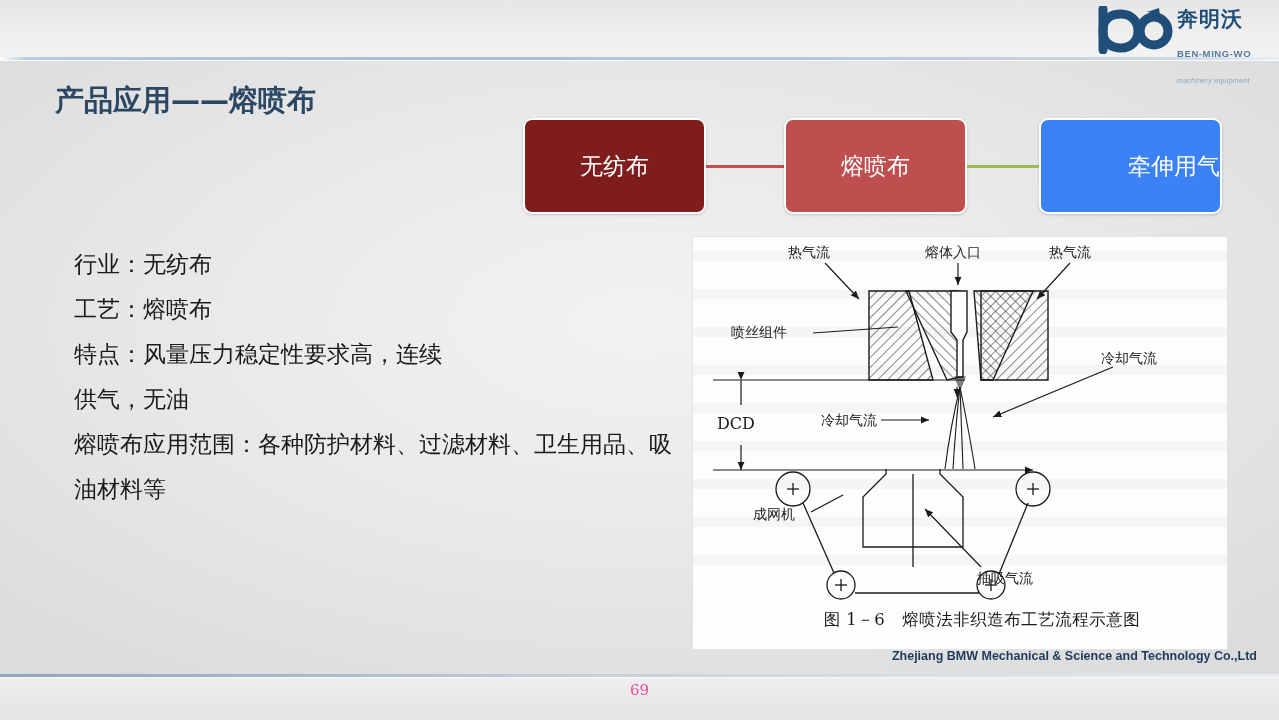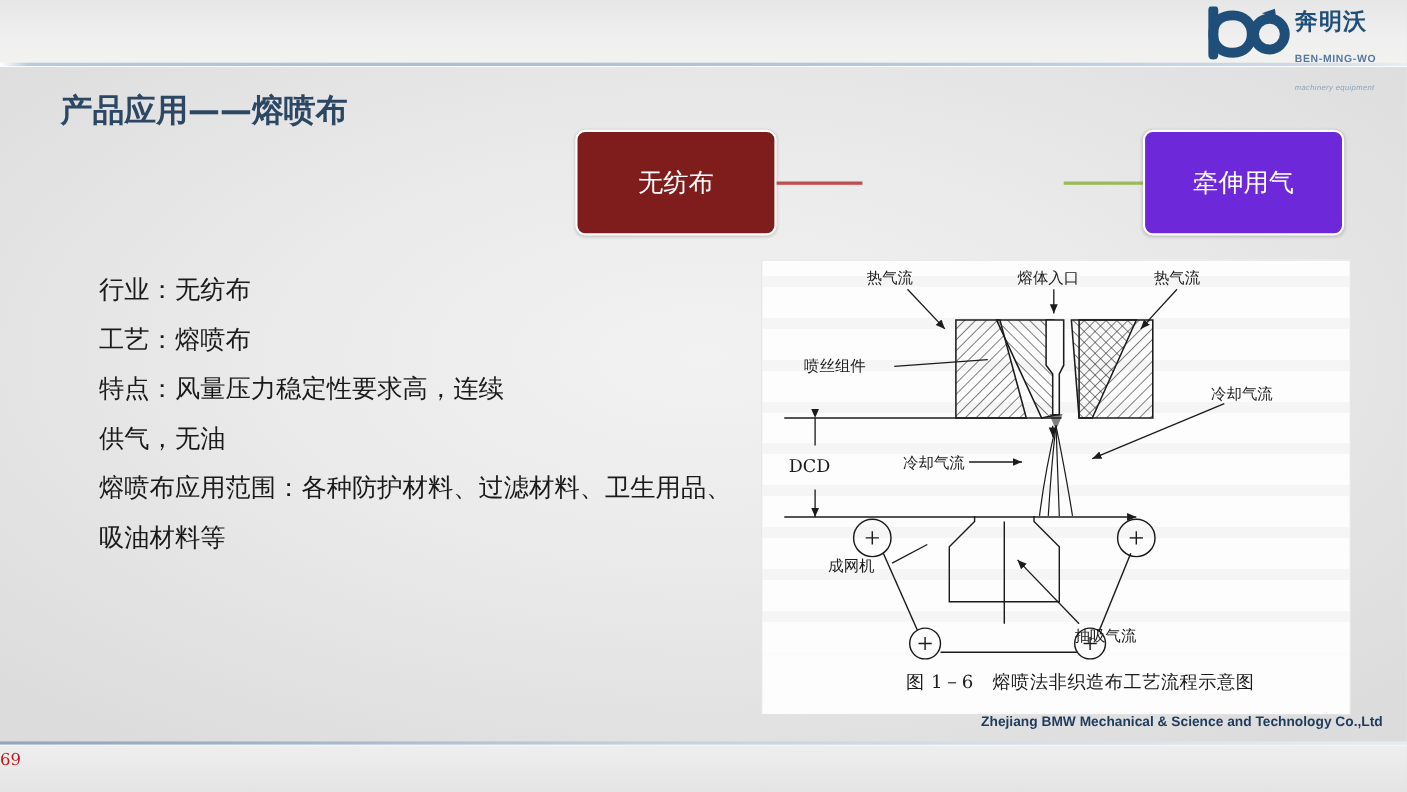--- a/index.html
+++ b/index.html
@@ -78,21 +78,21 @@
   }
   .flow-line.l1{ left:183px; width:78px; background:#bf4f4f; }
   .flow-line.l2{ left:444px; width:72px; background:#9bbb59; }
 
   
   .body-text{
     position:absolute; left:74px; top:242px; width:600px;
     font-size:23px; line-height:45px; color:#1a1a1a;
     font-family:"DejaVu Sans",sans-serif;
   }
-  .body-text p{ white-space:nowrap;margin-left:16px; }
+  .body-text p{ white-space:nowrap; }
   .body-text p.wrap{ white-space:normal; }
 
   
   .figure{
     position:absolute; left:692px; top:236px; width:536px; height:414px;
     background:#fdfdfd;
     border:1px solid #e3e3e3;
     overflow:hidden;
   }
   .figure .ghost{
@@ -117,21 +117,21 @@
   .footer-divider{
     position:absolute; left:0; top:674px; width:1279px; height:3px;
     background:linear-gradient(to right,#8fa6bf 0%,#9fb4c9 18%,#c2cfdd 45%,#d4dee8 70%,#e6ecf2 100%);
   }
   .footer-divider2{
     position:absolute; left:0; top:677px; width:1279px; height:1px;
     background:rgba(255,255,255,.8);
   }
   .page-num{
     position:absolute; left:0; top:681px; width:1279px;
-    text-align:left; font-size:15px; color:#b91c1c;
+    text-align:center; font-size:15px; color:#ec4899;
     font-family:"DejaVu Serif",serif;
   }
   .footer-company{
     position:absolute; right:22px; top:649px;
     font-size:12.5px; font-weight:bold; color:#1f3b5c;
     letter-spacing:0px;
   }
   .footer-band{
     position:absolute; left:0; top:678px; width:1279px; height:42px;
     background:linear-gradient(to bottom,#eeeeee 0%,#e4e4e4 100%);
@@ -161,22 +161,25 @@
   </div>
 </div>
 
 <div class="slide-title" style="color: rgb(43, 71, 99);">产品应用——熔喷布</div>
 
 <div class="flow">
   <div class="flow-box b1" style="background: #7f1d1d;">
     <span>无纺布</span>
   </div>
   <div class="flow-line l1" style="background: rgb(191, 79, 79);"></div>
+  <div class="flow-box b2" style="background: rgb(191, 79, 79);">
+    <span>熔喷布</span>
+  </div>
   <div class="flow-line l2" style="background: rgb(155, 187, 89);"></div>
-  <div class="flow-box b3" style="background: #6d28d9;">
+  <div class="flow-box b3" style="background: #3b82f6; justify-content: flex-end;">
     <span>牵伸用气</span>
   </div>
 </div>
 
 <div class="body-text">
   <p>行业：无纺布</p>
   <p>工艺：熔喷布</p>
   <p>特点：风量压力稳定性要求高，连续</p>
   <p>供气，无油</p>
   <p class="wrap">熔喷布应用范围：各种防护材料、过滤材料、卫生用品、吸油材料等</p>

